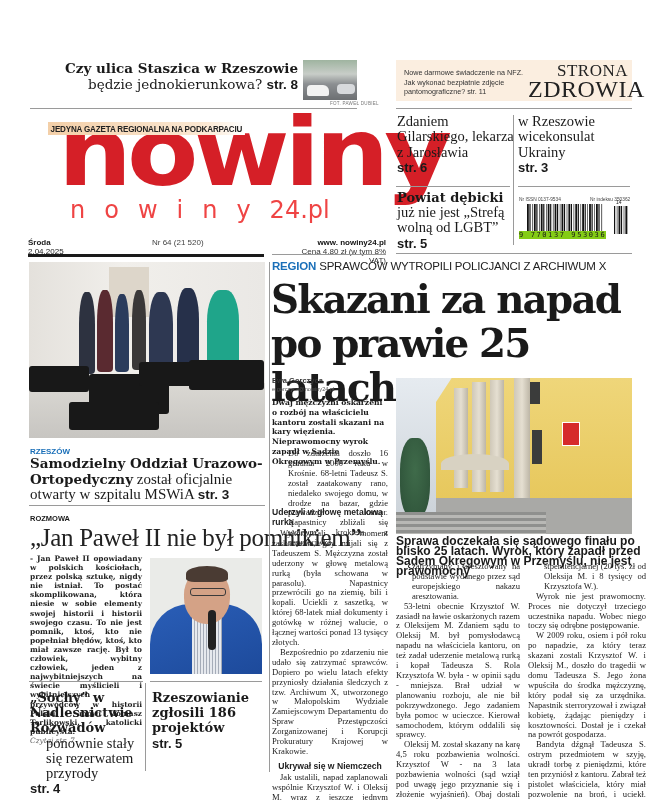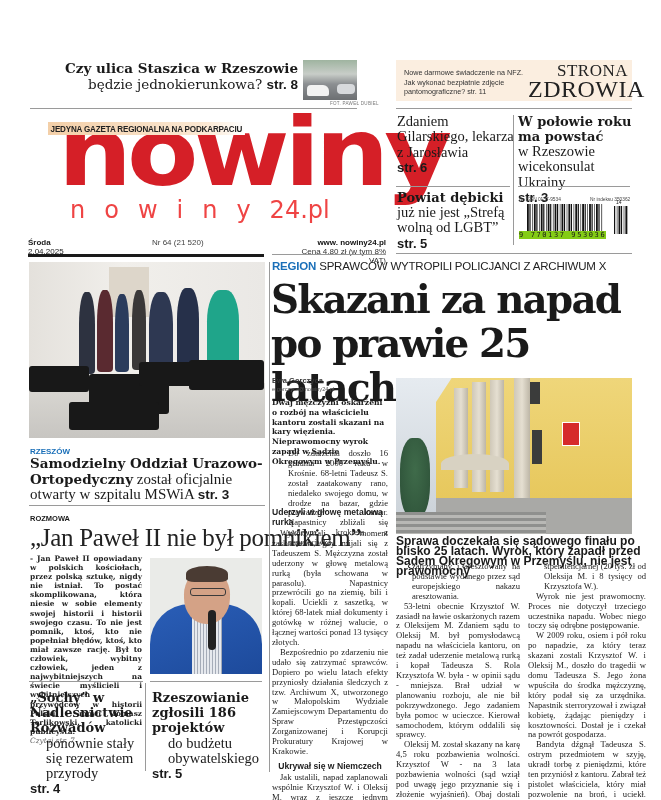--- a/index.html
+++ b/index.html
@@ -146,21 +146,20 @@
 <div id="web" class="abs sans"><b>www. nowiny24.pl</b><br><span>Cena 4,80 zł (w tym 8% VAT)</span></div>
 <div id="black-bar" class="abs"></div>
 <div class="hr" style="left:272px;top:254px;width:114px;"></div>
 
 <div id="rt1" class="abs rt">
   <div class="t">Zdaniem Gilarskiego, lekarza z Jarosławia</div>
   <b class="str">str. 6</b>
 </div>
 <div id="rt-vr" class="vr"></div>
 <div id="rt2" class="abs rt">
-  <div class="h">W połowie roku ma powstać</div>
   <div class="t">w Rzeszowie wicekonsulat Ukrainy</div>
   <b class="str">str. 3</b>
 </div>
 <div id="rt-hr1" class="hr"></div>
 <div id="rt-hr2" class="hr"></div>
 <div id="rt3" class="abs rt">
   <div class="h">Powiat dębicki</div>
   <div class="t">już nie jest „Strefą wolną od LGBT”</div>
   <b class="str">str. 5</b>
 </div>
@@ -257,21 +256,20 @@
 <div id="bl-hr1" class="hr"></div>
 <div id="bl-hr2" class="hr"></div>
 <div id="bl-vr" class="vr"></div>
 <div id="bl1" class="abs bl">
   <div class="h">„Sochy” w Nadleśnictwie Rozwadów</div>
   <div class="t">ponownie stały się rezerwatem przyrody</div>
   <b class="str">str. 4</b>
 </div>
 <div id="bl2" class="abs bl">
   <div class="h">Rzeszowianie zgłosili 186 projektów</div>
-  <div class="t">do budżetu obywatelskiego</div>
   <b class="str">str. 5</b>
 </div>
 <div id="main-vr" class="vr"></div>
 
 <div id="region-kicker" class="abs"><span class="r">REGION</span> <span>SPRAWCÓW WYTROPILI POLICJANCI Z ARCHIWUM X</span></div>
 <div id="main-title" class="abs">
     <div>Skazani za napad</div>
     <div>po prawie 25 latach</div>
   </div>
 <div id="author" class="abs">Ewa Gorczyca</div>

